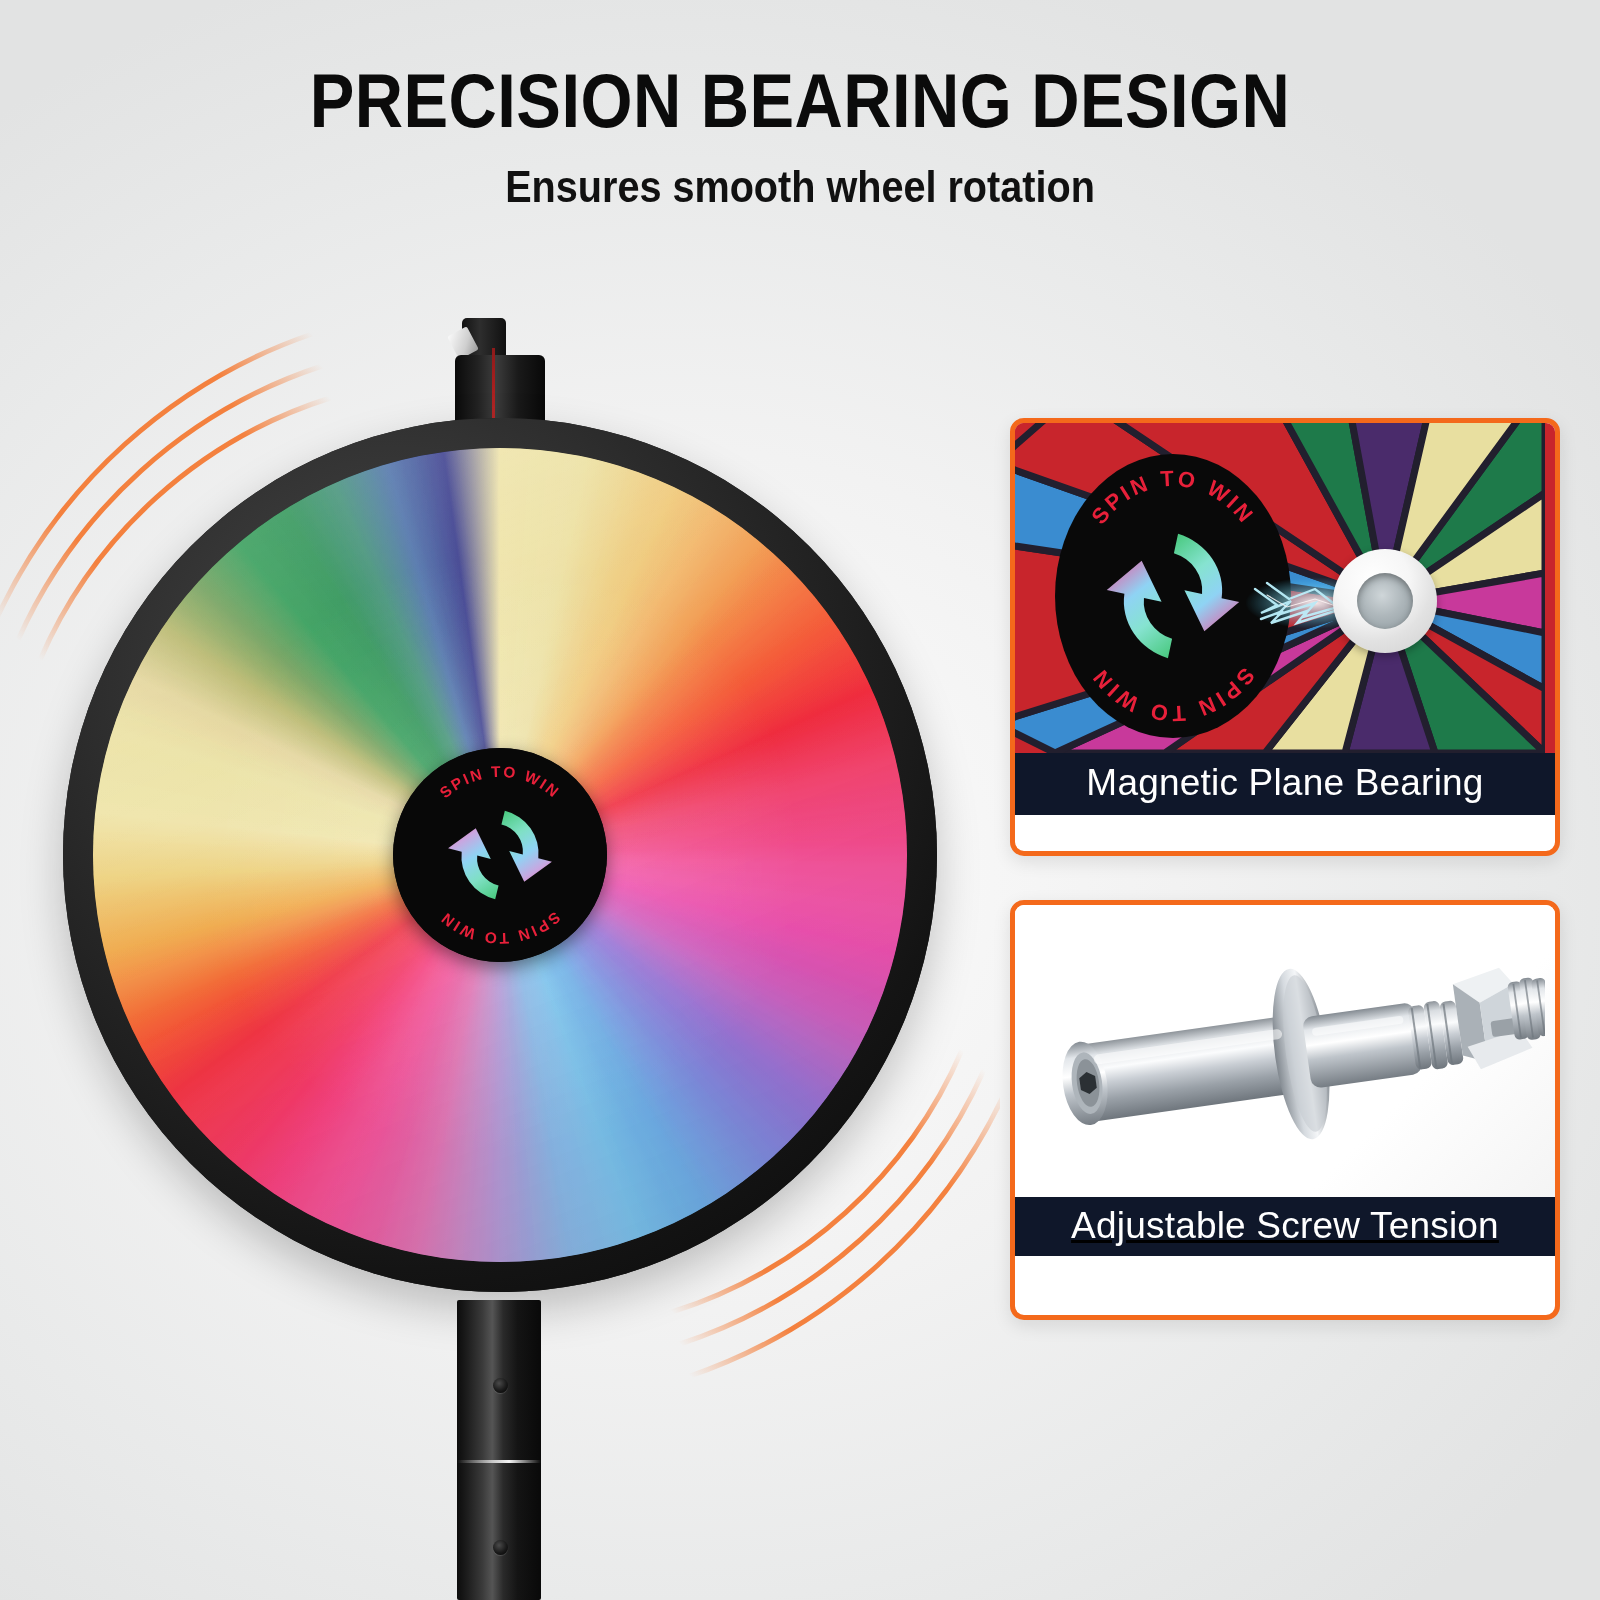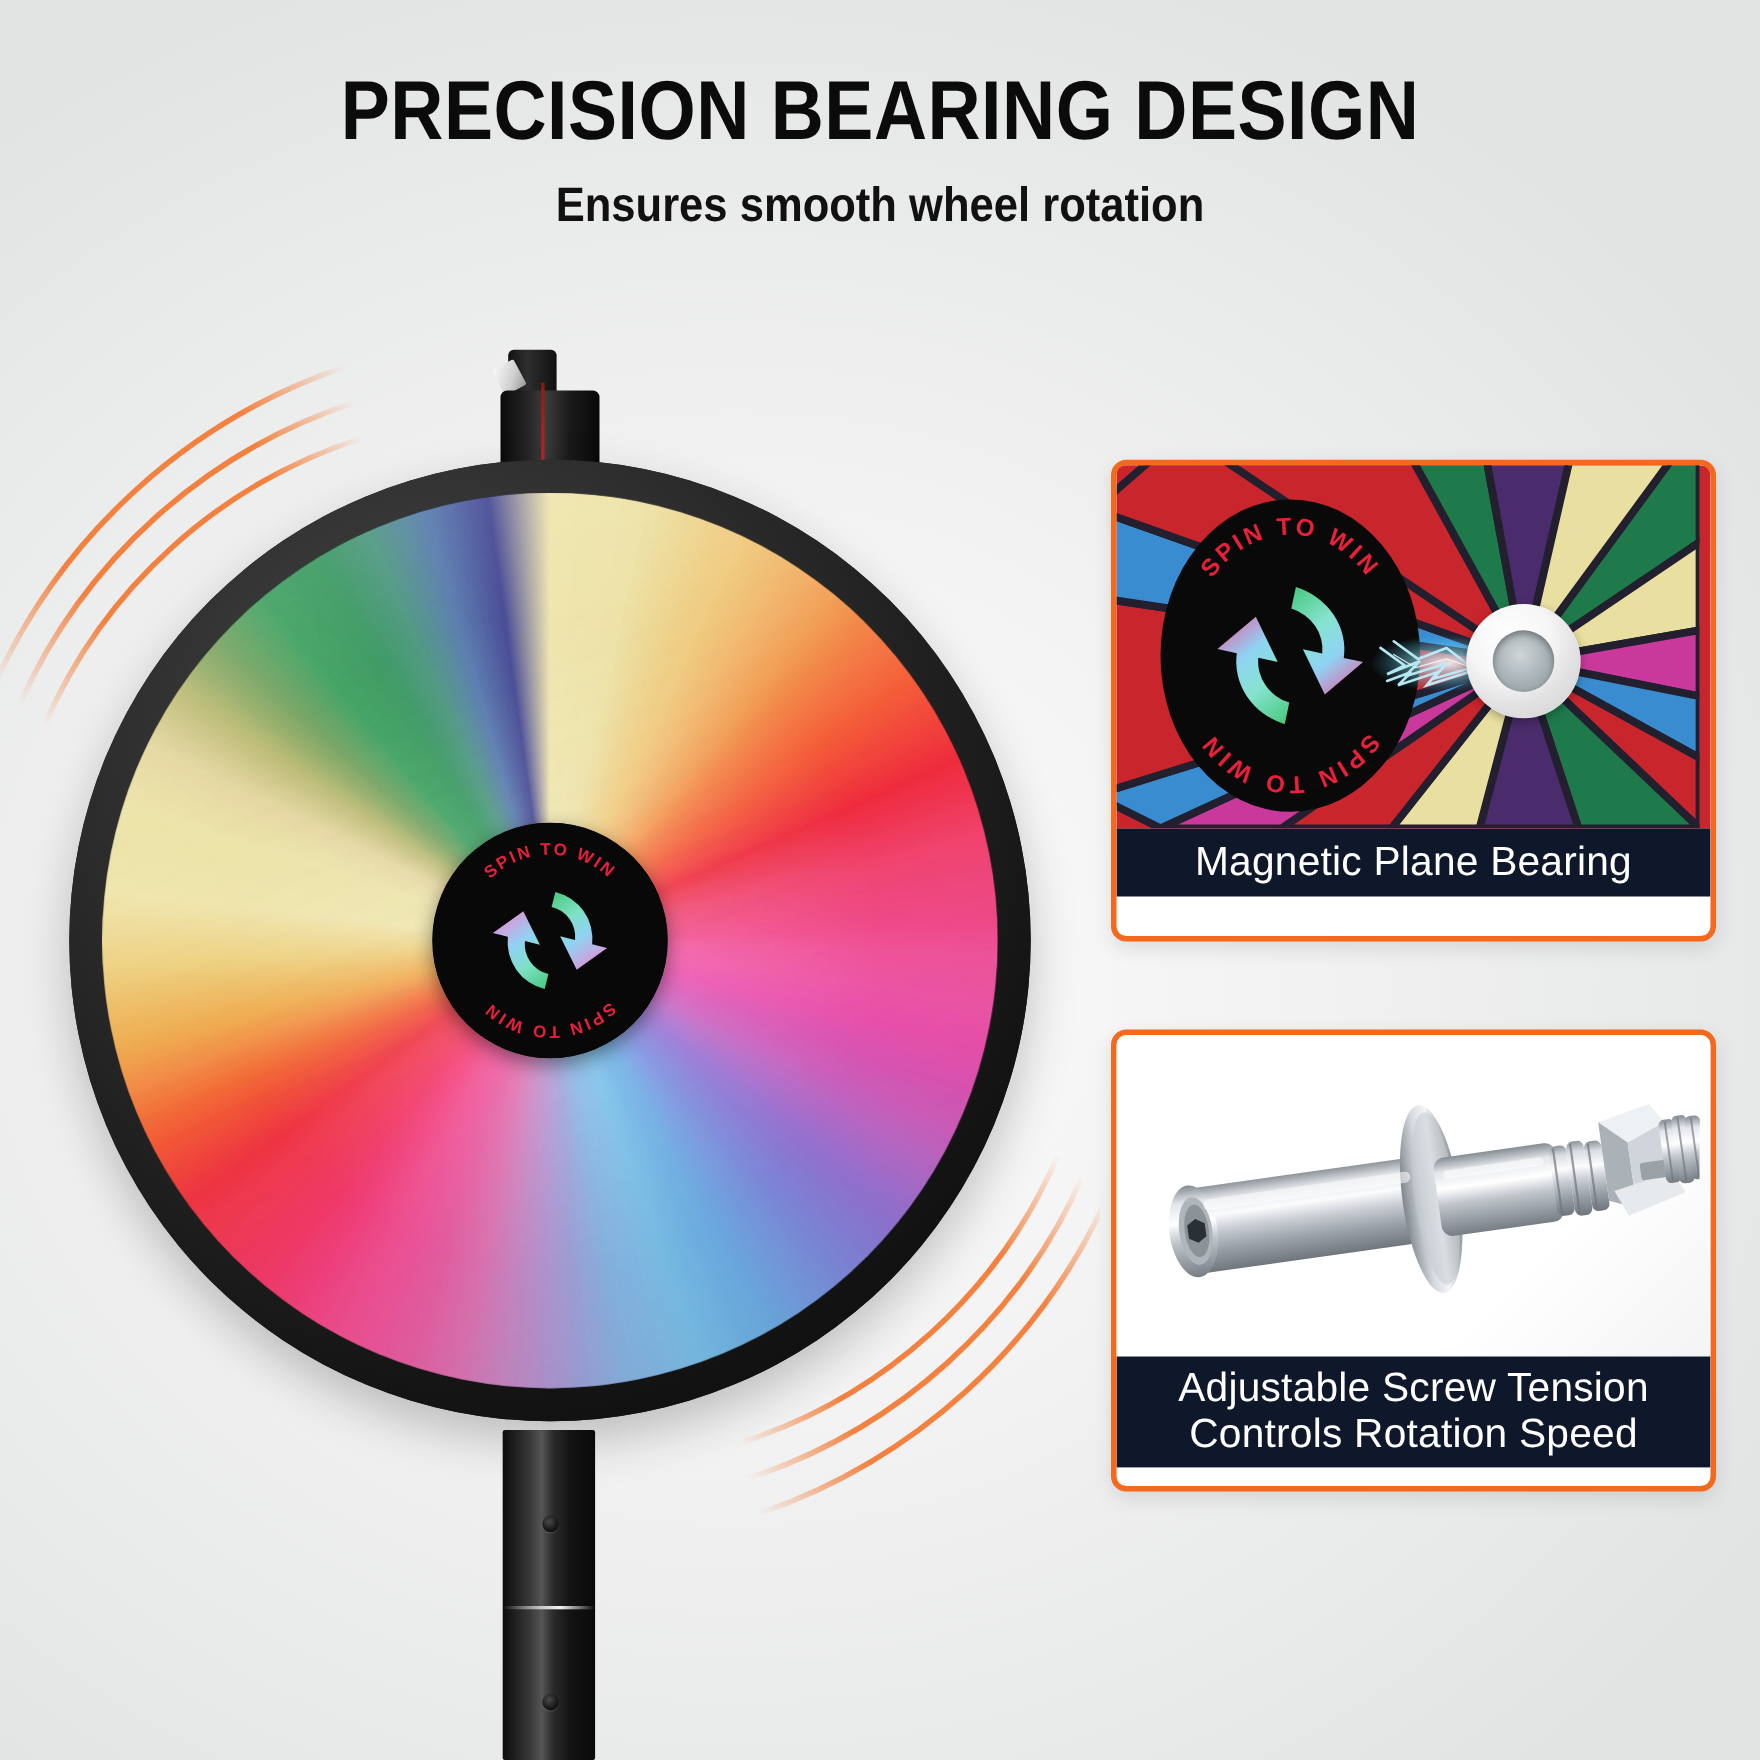--- a/index.html
+++ b/index.html
@@ -204,21 +204,21 @@
   
   .panel {
     position: absolute;
     border: 5px solid #F4691B;
     border-radius: 14px;
     overflow: hidden;
     background: #fff;
     box-shadow: 0 6px 18px rgba(0,0,0,.10);
   }
   #panel-bearing { left: 1010px; top: 418px; width: 540px; height: 428px; }
-  #panel-screw   { left: 1010px; top: 936px; width: 540px; height: 410px; }
+  #panel-screw   { left: 1010px; top: 900px; width: 540px; height: 410px; text-decoration: underline; }
 
   .panel-photo { position: relative; width: 100%; }
   #bearing-photo { height: 330px; overflow: hidden; background: #c8252c; }
   #screw-photo   { height: 292px; background: linear-gradient(135deg,#ffffff 0%, #ffffff 70%, #f4f4f4 100%); }
 
   .caption {
     background: #0f172a;
     color: #ffffff;
     text-align: center;
     font-family: "Liberation Sans", sans-serif;
@@ -512,17 +512,16 @@
             <line x1="530" y1="112" x2="530" y2="166"></line>
           </g>
 
           <rect x="80" y="124" width="190" height="10" rx="5" fill="#ffffff" opacity=".55"></rect>
           <rect x="300" y="128" width="92" height="8" rx="4" fill="#ffffff" opacity=".5"></rect>
         </g>
       </svg>
     </div>
     <div class="caption">
       <div>Adjustable Screw Tension</div>
-      <div>Controls Rotation Speed</div>
     </div>
   </div>
 
 </div>
 
 </body></html>

